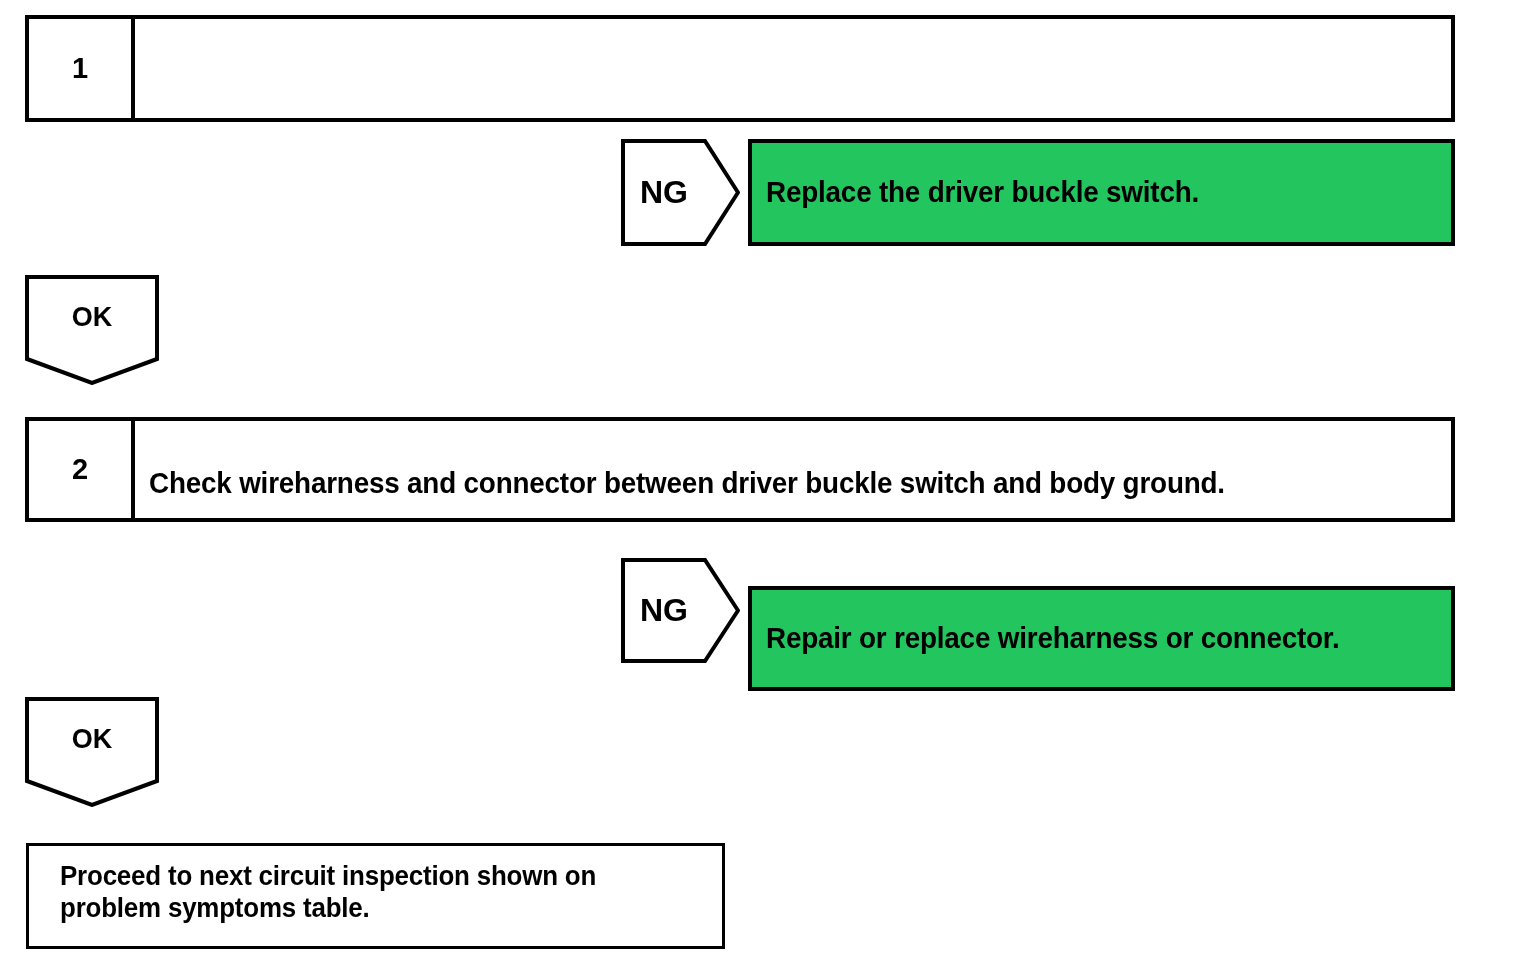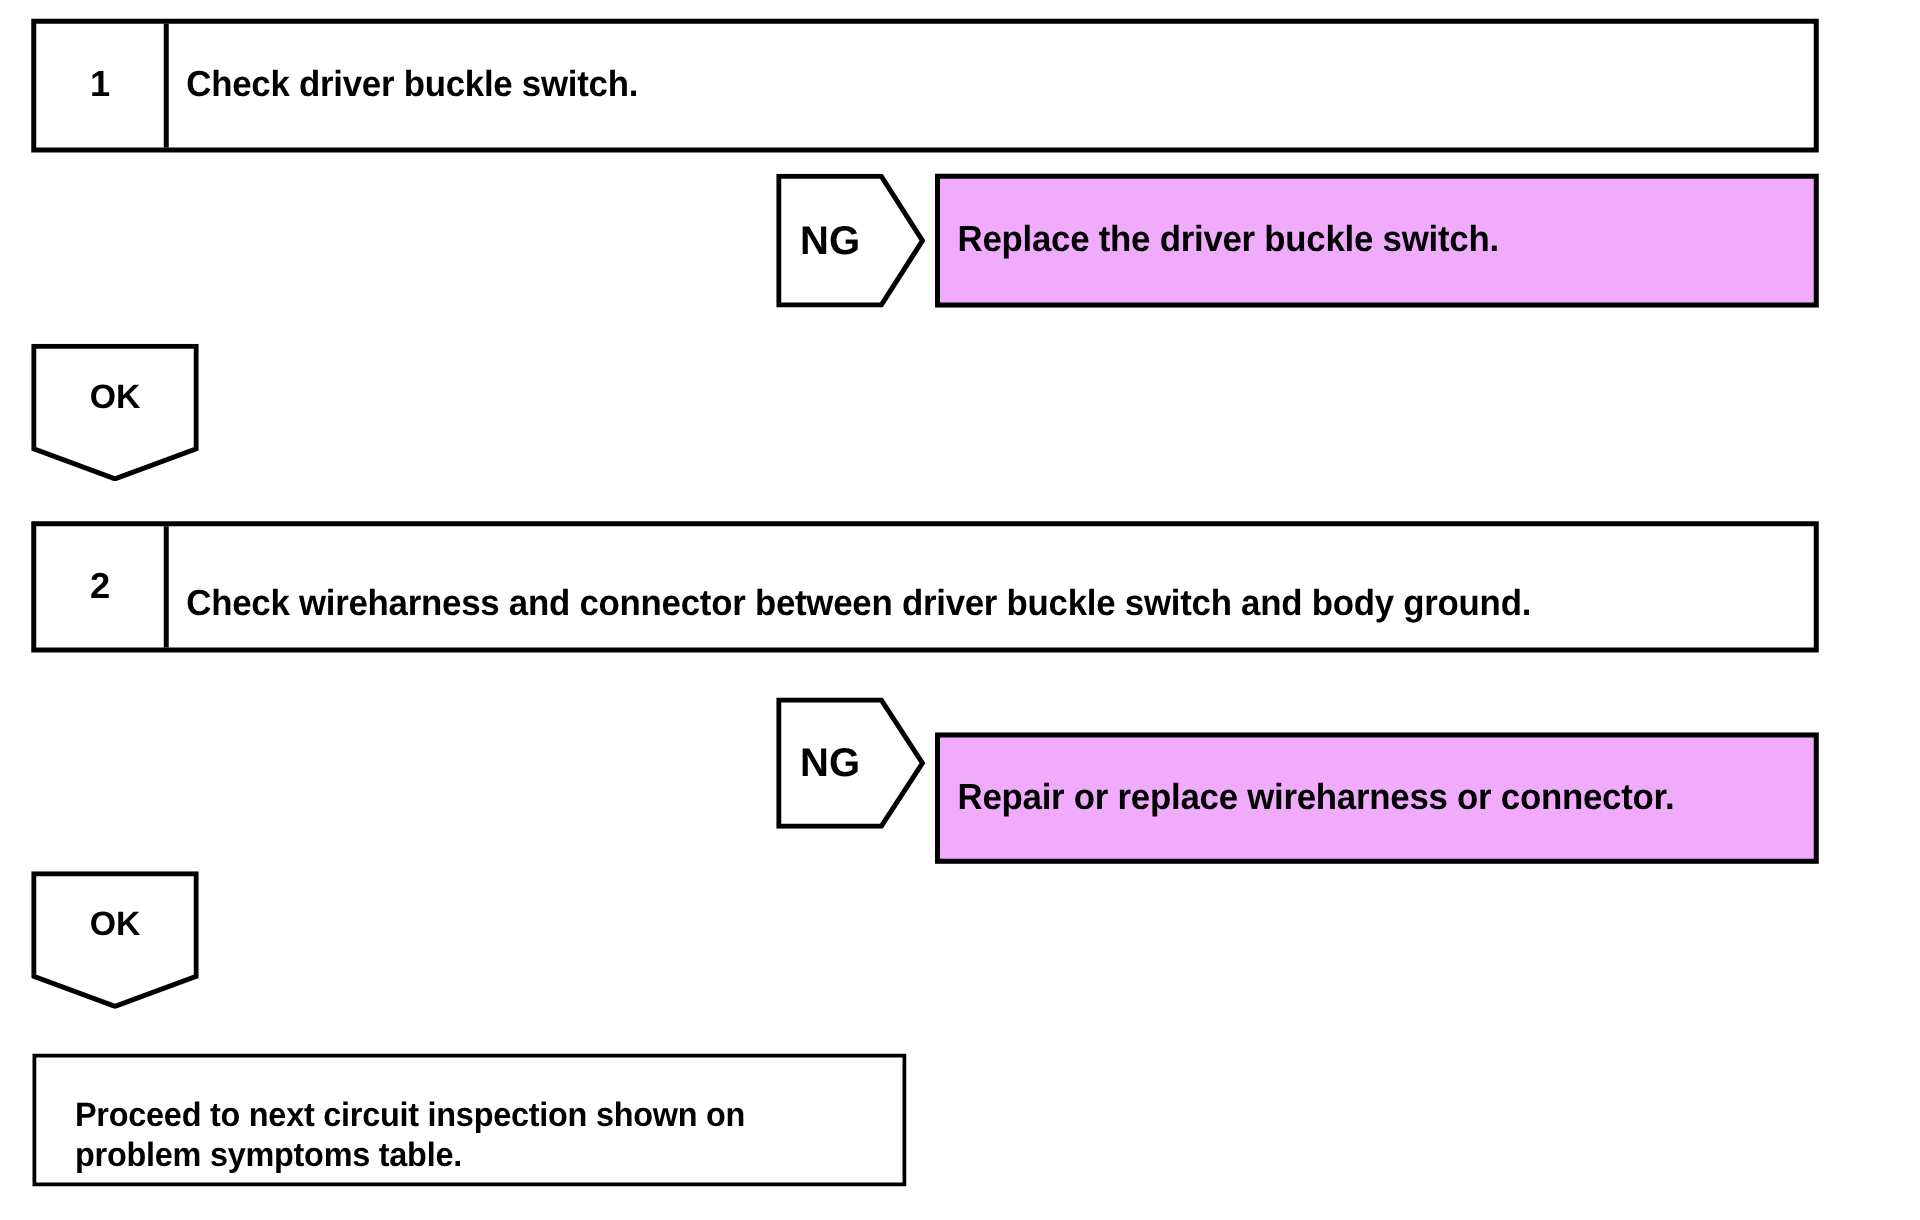--- a/index.html
+++ b/index.html
@@ -56,41 +56,41 @@
     letter-spacing: -0.2px;
     transform: scaleX(0.96);
     transform-origin: left center;
   }
 
   
   .result-box {
     position: absolute;
     box-sizing: border-box;
     border: 4px solid #000000;
-    background: #f0abfc;
+    background: #22c55e;
     display: flex;
     align-items: center;
     padding: 0 14px;
   }
   .result-text {
     font-size: 29px;
     font-weight: bold;
     line-height: 1.18;
     letter-spacing: -0.2px;
     transform: scaleX(0.96);
     transform-origin: left center;
   }
 
   
   .final-box {
     position: absolute;
     box-sizing: border-box;
     border: 3px solid #000000;
     background: #ffffff;
-    padding: 30px 0 0 31px;
+    padding: 14px 0 0 31px;
   }
   .final-text {
     font-size: 27px;
     font-weight: bold;
     line-height: 1.2;
     letter-spacing: -0.2px;
     transform: scaleX(0.96);
     transform-origin: left top;
   }
 
@@ -144,23 +144,20 @@
   }
 </style>
 </head>
 <body>
 
 <div id="canvas">
 
   <div class="step-box" style="left:25px; top:15px; width:1430px; height:107px;">
     <div class="step-num-cell">
       <span class="step-num">1</span>
-    </div>
-    <div class="step-text-cell">
-      <span class="step-text">Check driver buckle switch.</span>
     </div>
   </div>
 
   <div class="ng-marker" style="left:621px; top:139px; width:119px; height:107px;">
     <svg width="119" height="107" viewBox="0 0 119 107" aria-hidden="true">
       <polygon points="2,2 84,2 117,53.5 84,105 2,105" fill="#ffffff" stroke="#000000" stroke-width="4" stroke-linejoin="miter"></polygon>
     </svg>
     <span class="ng-label">NG</span>
   </div>
 

